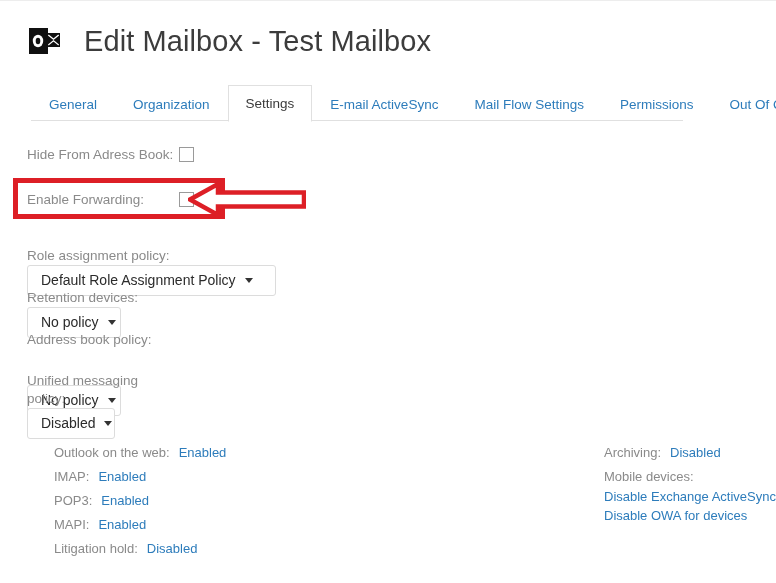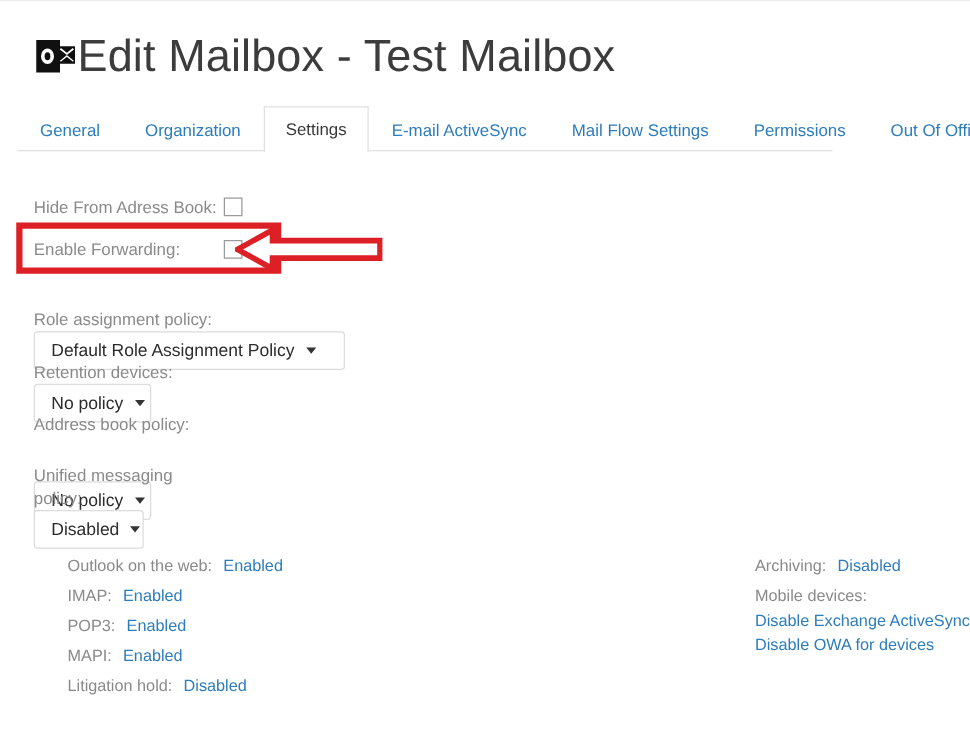--- a/index.html
+++ b/index.html
@@ -30,33 +30,33 @@
     display: flex;
     align-items: center;
   }
   #app-icon {
     width: 34px;
     height: 34px;
     flex: 0 0 34px;
     position: relative;
   }
   #page-title {
-    margin-left: 1px;
-    font-size: 36px;
+    margin-left: 23px;
+    font-size: 29px;
     font-weight: 300;
     color: #3c3c3c;
     letter-spacing: 0.1px;
     white-space: nowrap;
   }
 
   
   #tabbar {
     position: absolute;
     top: 82px;
-    left: 0;
+    left: 17px;
     width: 666px;
     height: 39px;
   }
   #tabbar .tabline {
     position: absolute;
     left: 14px;
     right: 0;
     bottom: 0;
     height: 1px;
     background: #e0e0e0;
@@ -106,21 +106,21 @@
     width: 152px;
   }
   .checkbox {
     width: 15px;
     height: 15px;
     border: 1px solid #9a9a9a;
     background: #ffffff;
     box-sizing: border-box;
     cursor: pointer;
   }
-  #row-hide  { top: 158px; }
+  #row-hide  { top: 147px; }
   #row-fwd   { top: 192px; }
 
   
   #highlight-box {
     position: absolute;
     left: 13px;
     top: 178px;
     width: 212px;
     height: 41px;
     border: 5px solid #dd1f26;

